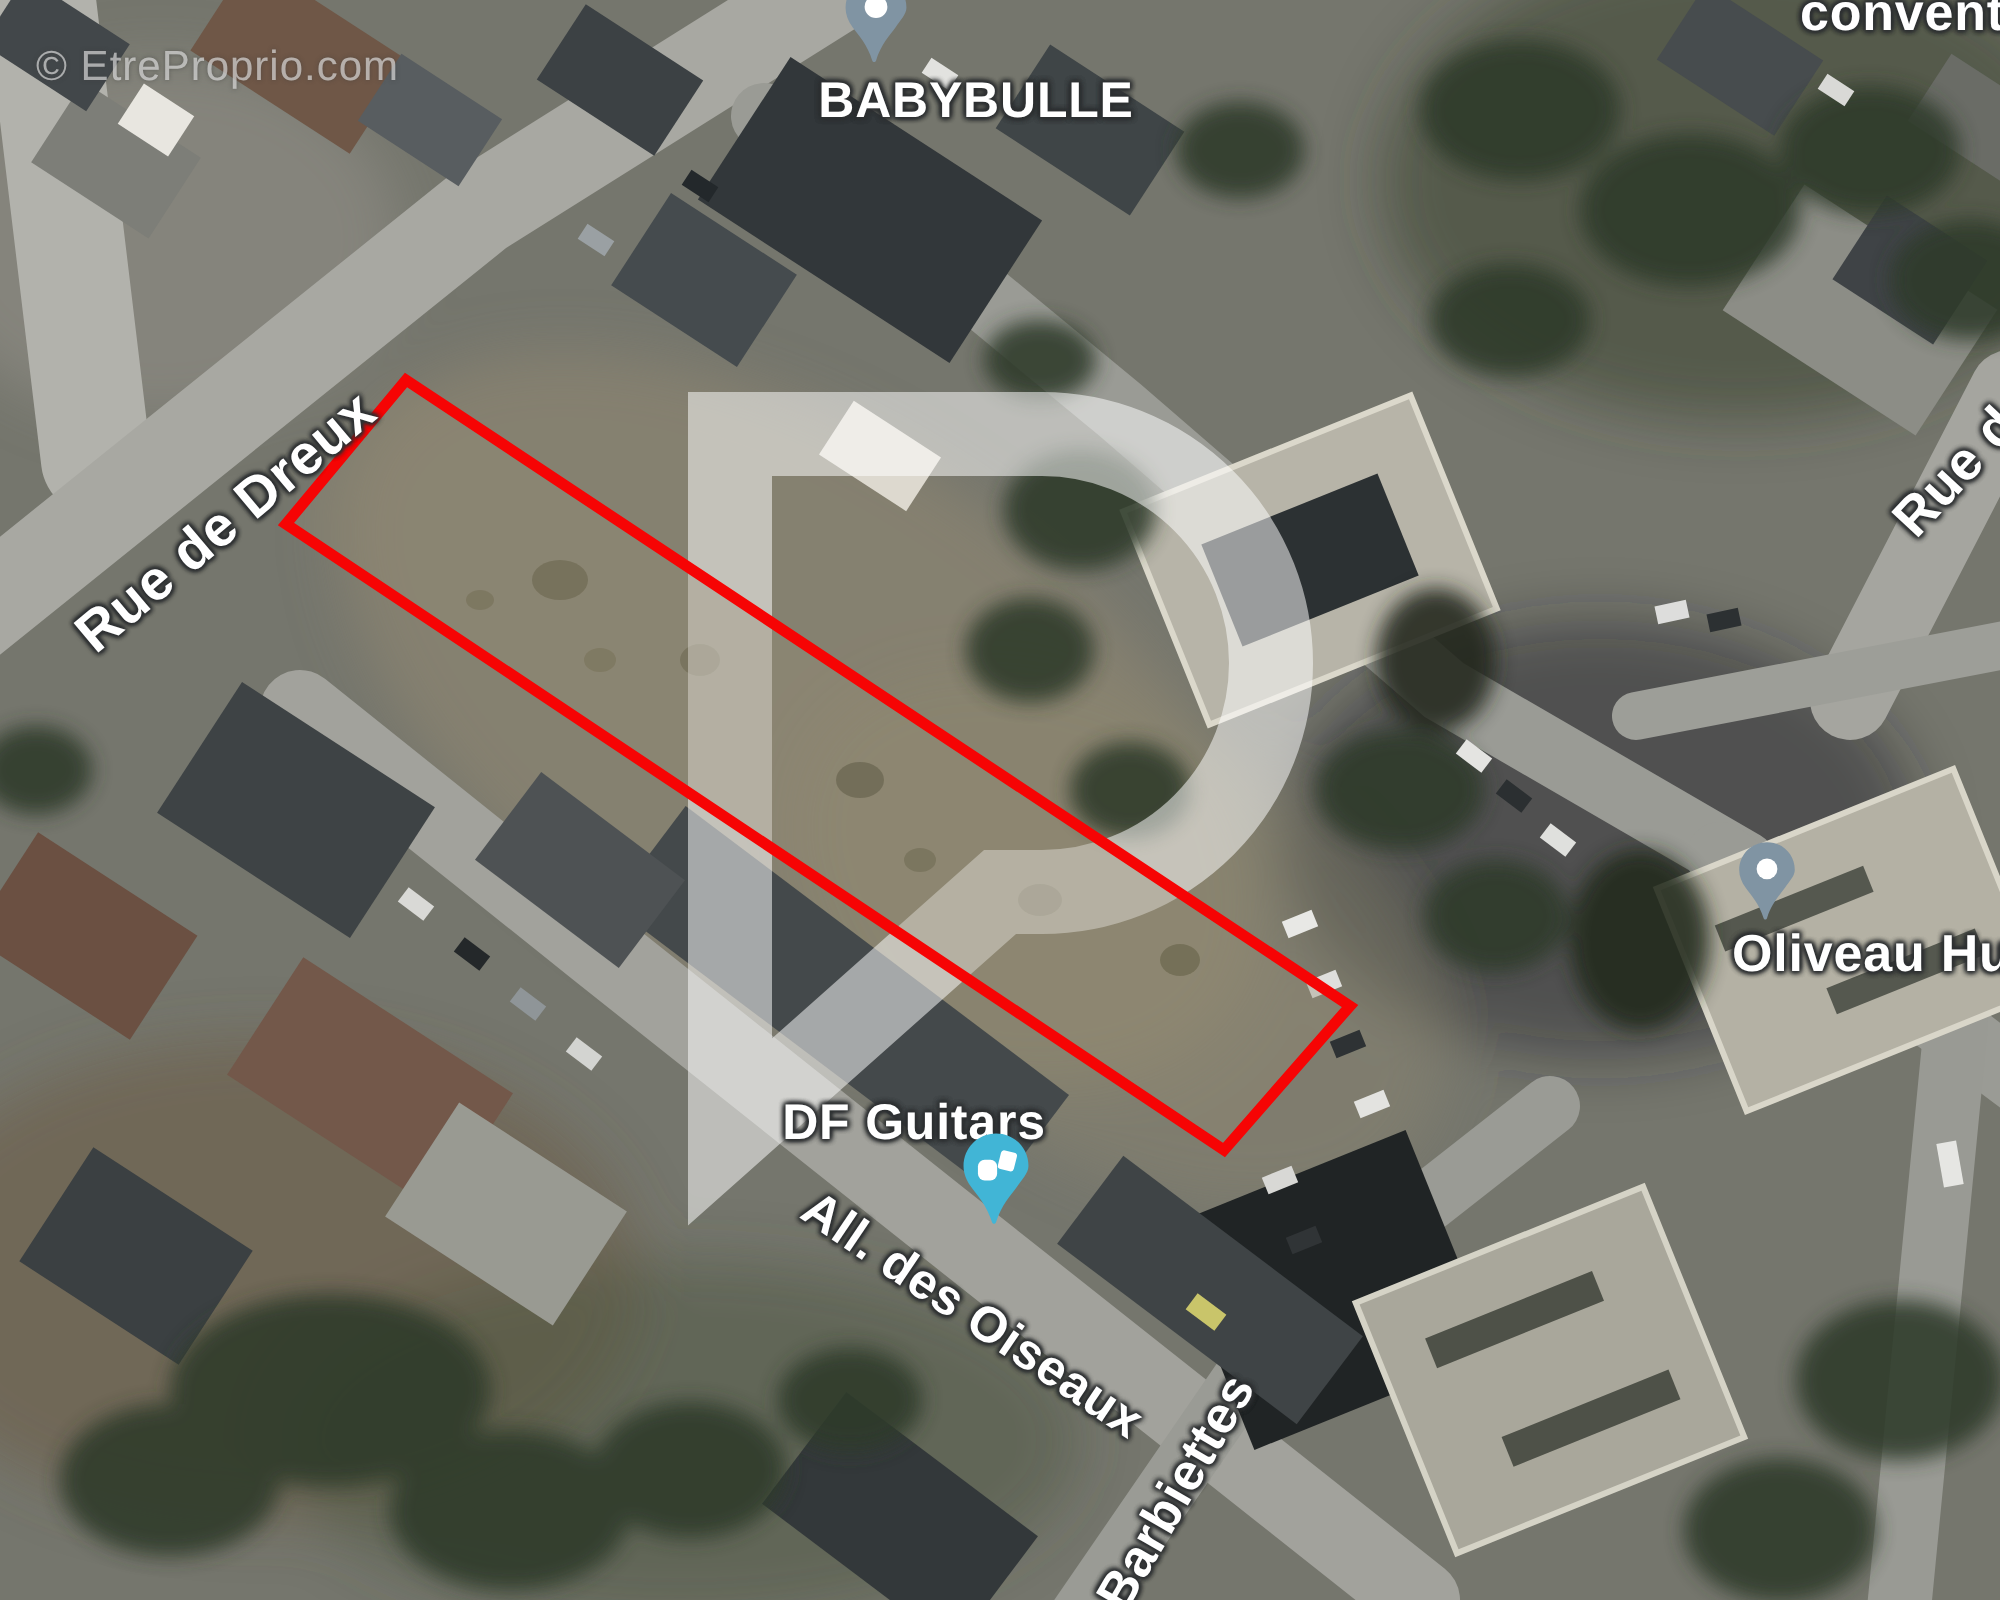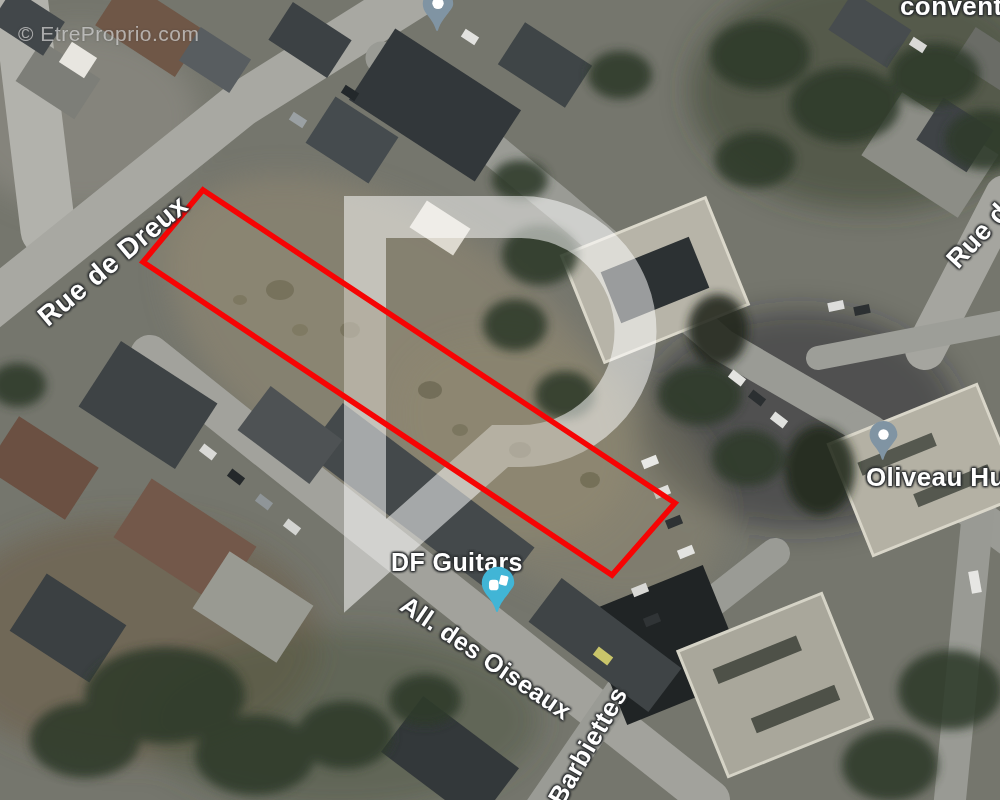--- a/index.html
+++ b/index.html
@@ -170,20 +170,21 @@
     <path d="M 365,566 L 365,217 L 521,217 A 114.5 114.5 0 0 1 521,446 L 500,446 Z" fill="none" stroke="rgba(255,255,255,0.52)" stroke-width="42" stroke-linejoin="miter" stroke-miterlimit="14"></path>
 
     <polygon points="203,190 675,503 612,575 143,262" fill="rgba(148,139,118,0.35)" stroke-width="5.5" stroke-linejoin="miter" stroke="#f60404"></polygon>
   </svg>
 
   <div class="maplabel" style="left:113px;top:261px;font-size:28px;transform:translate(-50%,-50%) rotate(-40deg);">Rue de Dreux</div>
   <div class="maplabel" style="left:486px;top:658px;font-size:25px;transform:translate(-50%,-50%) rotate(34deg);">All. des Oiseaux</div>
   <div class="maplabel" style="left:588px;top:746px;font-size:26px;transform:translate(-50%,-50%) rotate(-60deg);">Barbiettes</div>
   <div class="maplabel" style="left:978px;top:236px;font-size:27px;transform:translate(-50%,-50%) rotate(-47deg);">Rue d</div>
 
+  <div class="maplabel center" style="left:488px;top:51px;font-size:25px;">BABYBULLE</div>
   <div class="maplabel center" style="left:457px;top:562px;font-size:25px;">DF Guitars</div>
   <div class="maplabel" style="left:866px;top:477px;font-size:26px;transform:translate(0,-50%);">Oliveau Hugu</div>
   <div class="maplabel" style="left:900px;top:-9px;font-size:26px;">conventio</div>
 
   <div class="pin" style="left:422px;top:-12px;width:32px;height:45px;">
     <svg width="32" height="45" viewBox="0 0 24 34">
       <path class="pin-body" d="M12 .5 C5.6 .5 .5 5.6 .5 12 c0 2.6 1 5 2.6 7.3 2.3 3.2 5.6 6.5 7.5 12.7 .2 .7 1.2 .7 1.4 0 1.9-6.2 5.2-9.5 7.5-12.7 C20.9 17 23.5 14.6 23.5 12 23.5 5.6 18.4 .5 12 .5 Z" fill="#8094a3"></path>
       <circle cx="12" cy="11.6" r="4.3" fill="#ffffff"></circle>
     </svg>
   </div>

